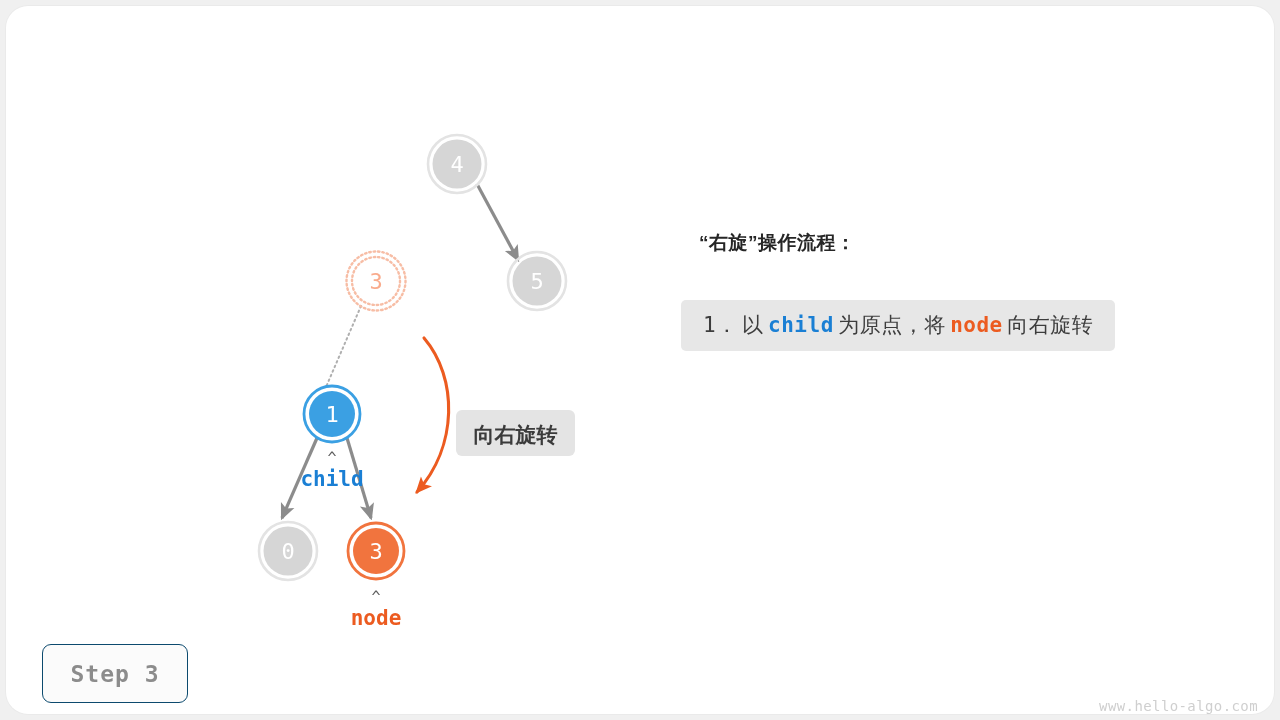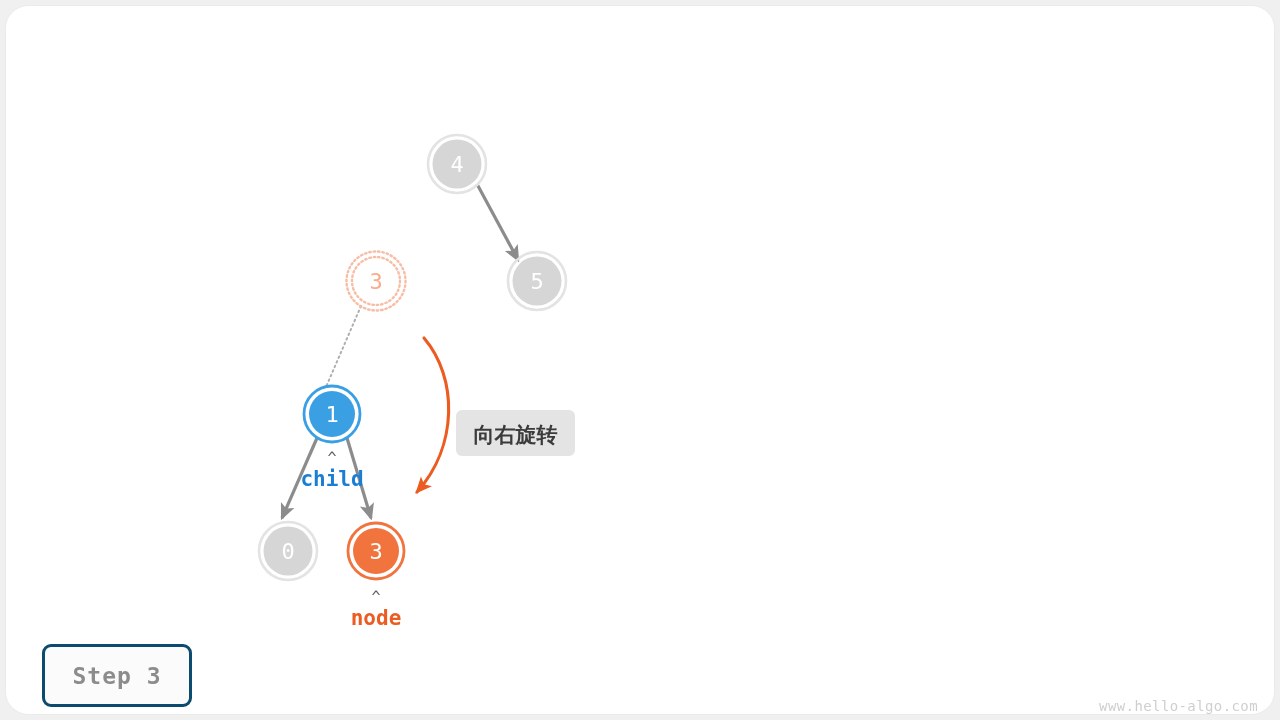--- a/index.html
+++ b/index.html
@@ -107,21 +107,21 @@
   }
   .kw-child { color: #1a7fd4; font-weight: bold; }
   .kw-node  { color: #ec5b20; font-weight: bold; }
   
   #stepbox {
     position: absolute;
     left: 36px;
     top: 638px;
     width: 144px;
     height: 57px;
-    border: 3px solid #0c4a6e;
+    border: 1px solid #0c4a6e;
     border-radius: 9px;
     background: #fbfbfb;
     display: flex;
     align-items: center;
     justify-content: center;
   }
   #stepbox span {
     font-family: "DejaVu Sans Mono", "Liberation Mono", monospace;
     font-size: 23px;
     font-weight: bold;
@@ -215,20 +215,32 @@
         <text class="ptr-caret" x="370" y="591">^</text>
         <text class="ptr-label node" x="370" y="612">node</text>
       </g>
 
       <g>
         <rect class="chip-bg" x="450" y="404" width="119" height="46" rx="6"></rect>
         <text class="chip-text" x="509.5" y="428">向右旋转</text>
       </g>
     </svg>
 
+    <div id="panel">
+      <div id="panel-title">“右旋”操作流程：</div>
+
+      <div id="step-row">
+        <span class="step-txt">1．</span>
+        <span class="step-txt">以</span>
+        <span class="step-txt kw-child">child</span>
+        <span class="step-txt">为原点，将</span>
+        <span class="step-txt kw-node">node</span>
+        <span class="step-txt">向右旋转</span>
+      </div>
+    </div>
 
     <div id="stepbox">
       <span>Step 3</span>
     </div>
 
     <div id="watermark">www.hello-algo.com</div>
 
   </div>
 </div>
 

